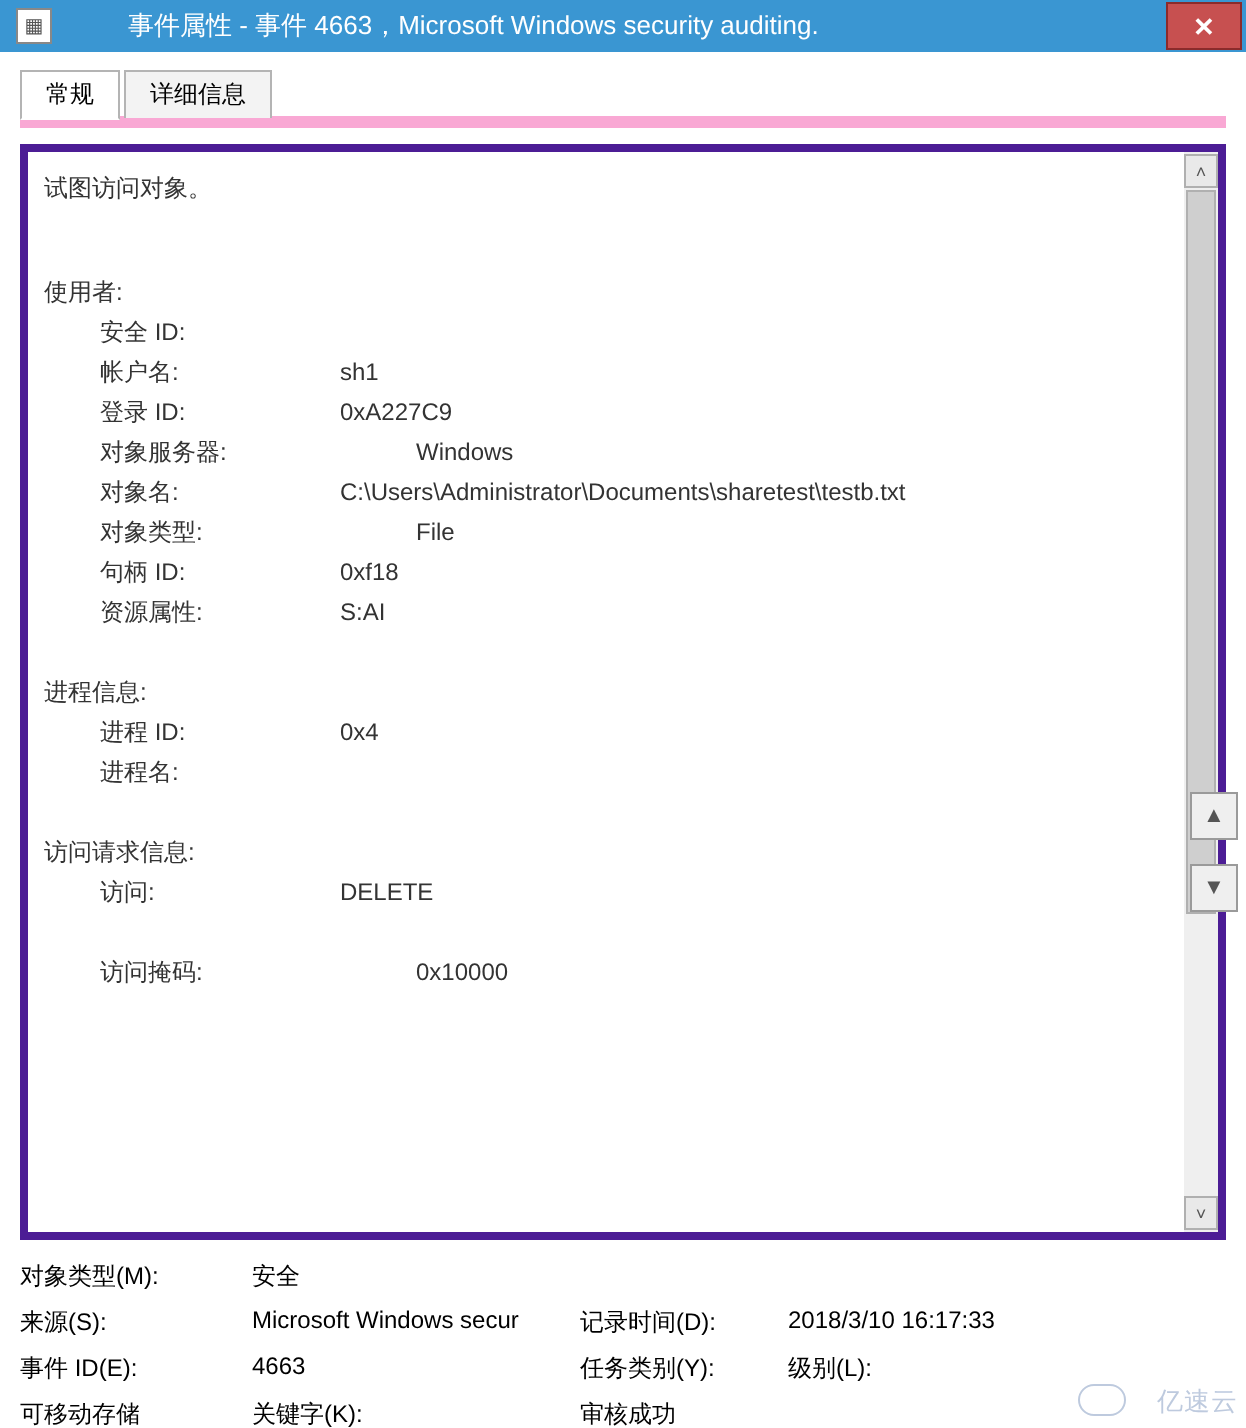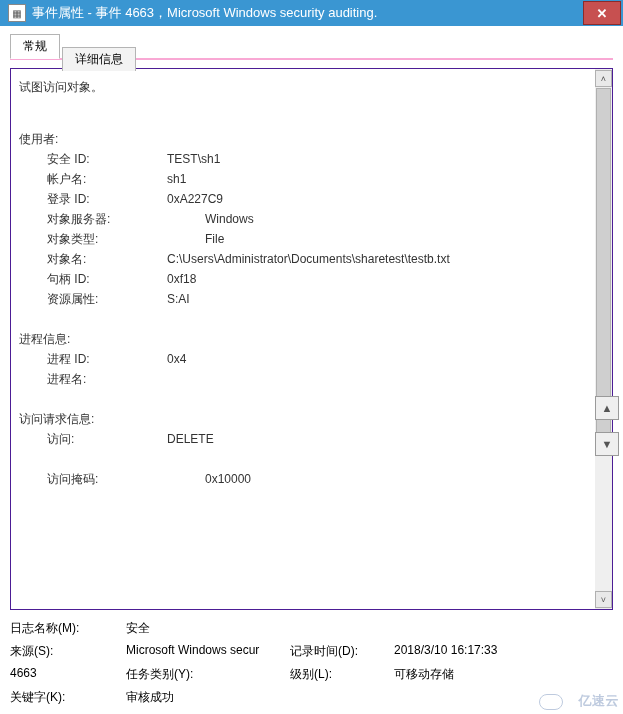--- a/index.html
+++ b/index.html
@@ -31,60 +31,61 @@
     display: flex;
     align-items: center;
     justify-content: center;
     font-size: 10px;
     color: #555;
   }
   .titlebar .title-text {
     flex: 1;
     white-space: nowrap;
     overflow: hidden;
+    margin-left: 32px;
   }
   .close-btn {
     width: 36px;
     height: 22px;
     margin-right: 2px;
     background: #c75050;
     border: 1px solid #8b2b2b;
     color: #fff;
     display: flex;
     align-items: center;
     justify-content: center;
     font-weight: bold;
     font-size: 13px;
   }
   .client {
     padding: 8px 10px 8px 10px;
   }
   .tabrow {
     display: flex;
-    align-items: flex-end;
+    align-items: flex-start;
     height: 24px;
-    border-bottom: 2px solid #f9a8d4;
+    border-bottom: 6px solid #f9a8d4;
   }
   .tab {
     padding: 3px 12px 3px 12px;
     border: 1px solid #b4b4b4;
     border-bottom: none;
     background: #f3f3f3;
     margin-right: 2px;
     position: relative;
-    top: 13px;
+    top: 1px;
     cursor: default;
   }
   .tab.active {
     background: #fff;
     border-bottom: 1px solid #fff;
     top: 1px;
   }
   .scrollpane {
-    border: 1px solid #4c1d95;
+    border: 4px solid #4c1d95;
     height: 540px;
     margin-top: 8px;
     display: flex;
     background: #fff;
     justify-content: space-between;
   }
   .scrollpane .content {
     flex: 1;
     padding: 8px 8px 8px 8px;
     overflow: hidden;
@@ -149,25 +150,25 @@
     justify-content: center;
     font-size: 11px;
     color: #555;
   }
   .watermark {
     position: absolute;
     right: 4px;
     bottom: 4px;
     font-size: 13px;
     color: #b7c5db;
-    font-weight: 700;
+    font-weight: 400;
     opacity: 0.9;
     letter-spacing: 0.5px;
     display:flex;
-    align-items:flex-end;
+    align-items:flex-start;
     gap:16px;
   }
   .watermark .cloud {
     width:22px;height:14px;border:1.5px solid #b7c5db;border-radius:8px;
   }
 </style>
 </head>
 <body>
 
 <div class="titlebar">
@@ -189,42 +190,41 @@
 
   <div class="scrollpane">
     <div class="content">
 
       <div>试图访问对象。</div>
       <br>
 
       <div class="section-title">使用者:</div>
       <div class="kv">
           <div class="lbl">安全 ID:</div>
-          <div class="val">TEST\sh1</div>
         </div>
       <div class="kv">
           <div class="lbl">帐户名:</div>
           <div class="val">sh1</div>
         </div>
       <div class="kv">
           <div class="lbl">登录 ID:</div>
           <div class="val">0xA227C9</div>
         </div>
 
       <div class="kv kv2">
           <div class="lbl">对象服务器:</div>
           <div class="val">Windows</div>
         </div>
+      <div class="kv">
+          <div class="lbl">对象名:</div>
+          <div class="val">C:\Users\Administrator\Documents\sharetest\testb.txt</div>
+        </div>
       <div class="kv kv2">
           <div class="lbl">对象类型:</div>
           <div class="val">File</div>
-        </div>
-      <div class="kv">
-          <div class="lbl">对象名:</div>
-          <div class="val">C:\Users\Administrator\Documents\sharetest\testb.txt</div>
         </div>
       <div class="kv">
           <div class="lbl">句柄 ID:</div>
           <div class="val">0xf18</div>
         </div>
       <div class="kv">
           <div class="lbl">资源属性:</div>
           <div class="val">S:AI</div>
         </div>
 
@@ -253,28 +253,29 @@
     <div class="scrollbar">
       <div class="btn">˄</div>
       <div class="track">
         <div class="thumb"></div>
       </div>
       <div class="btn">˅</div>
     </div>
   </div>
 
   <div class="footer-grid">
-    <div>日志名称(M):</div>
+    <div>对象类型(M):</div>
     <div style="grid-column:2 / span 3">安全</div>
 
     <div>来源(S):</div>
     <div>Microsoft Windows secur</div>
     <div>记录时间(D):</div>
     <div>2018/3/10 16:17:33</div>
 
+    <div>事件 ID(E):</div>
     <div>4663</div>
     <div>任务类别(Y):</div>
     <div>级别(L):</div>
 
     <div>可移动存储</div>
     <div>关键字(K):</div>
     <div>审核成功</div>
   </div>
 
 </div>

